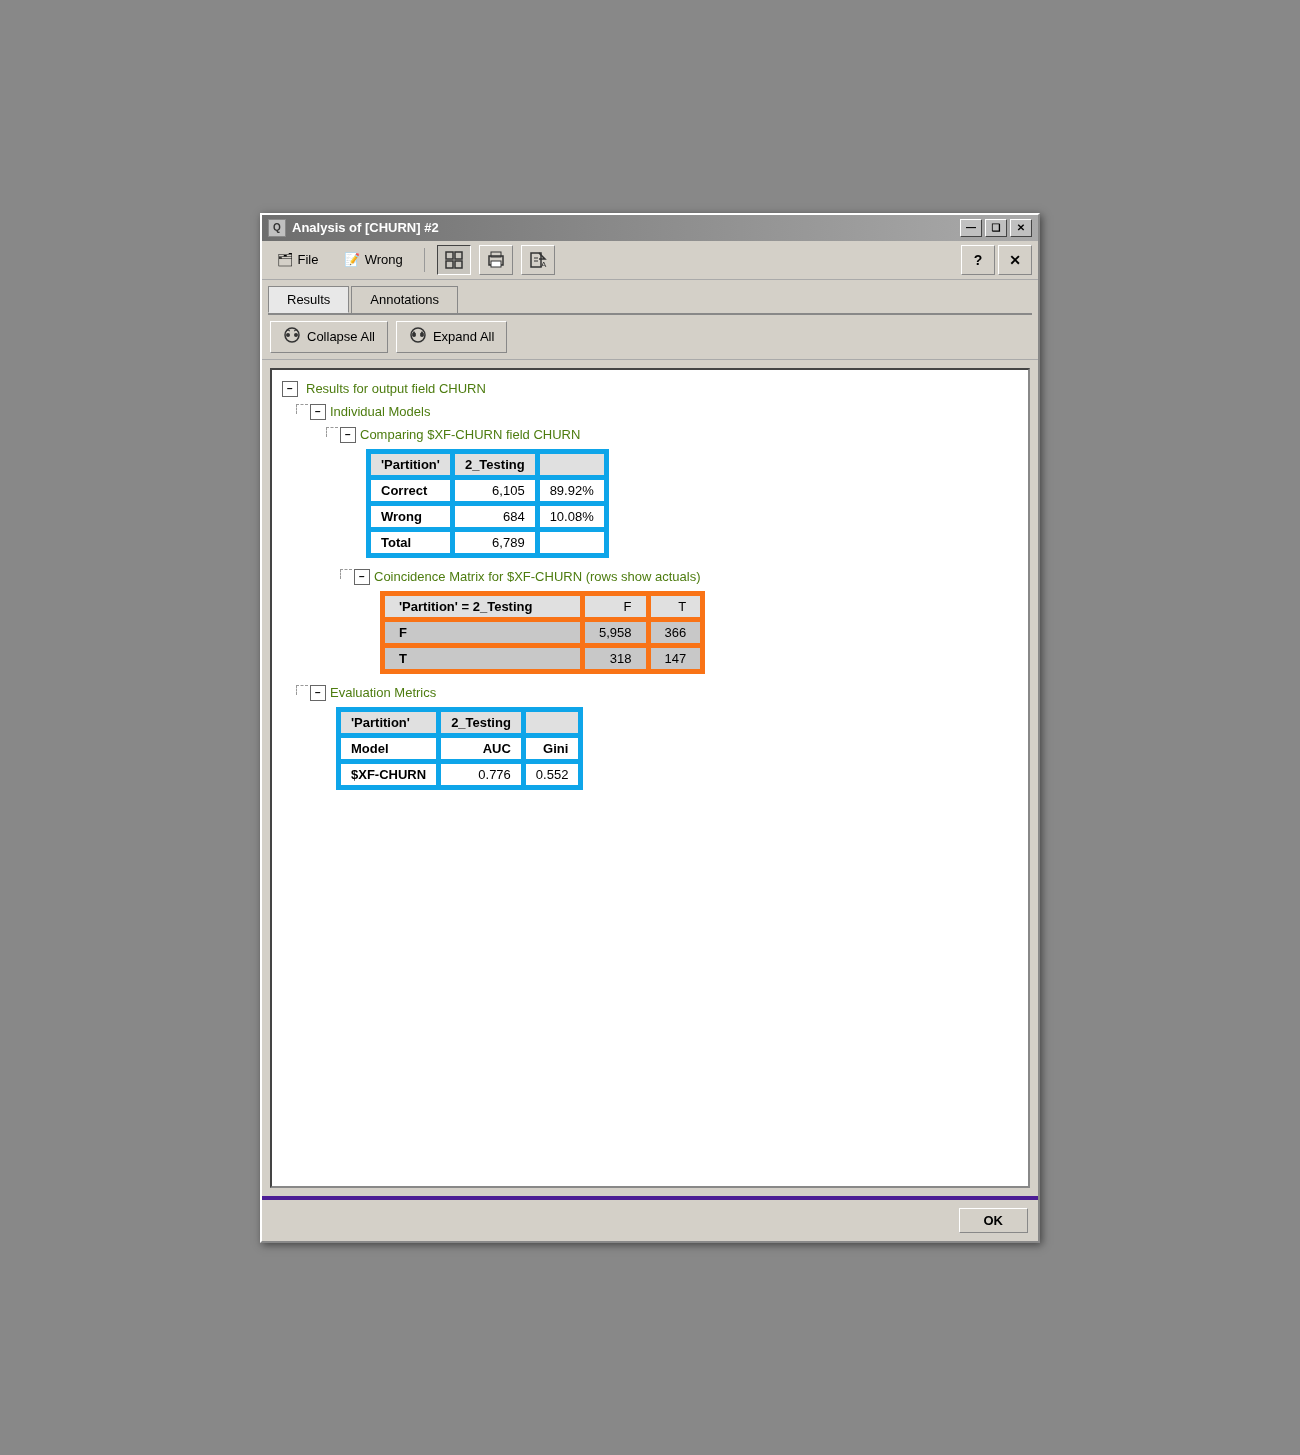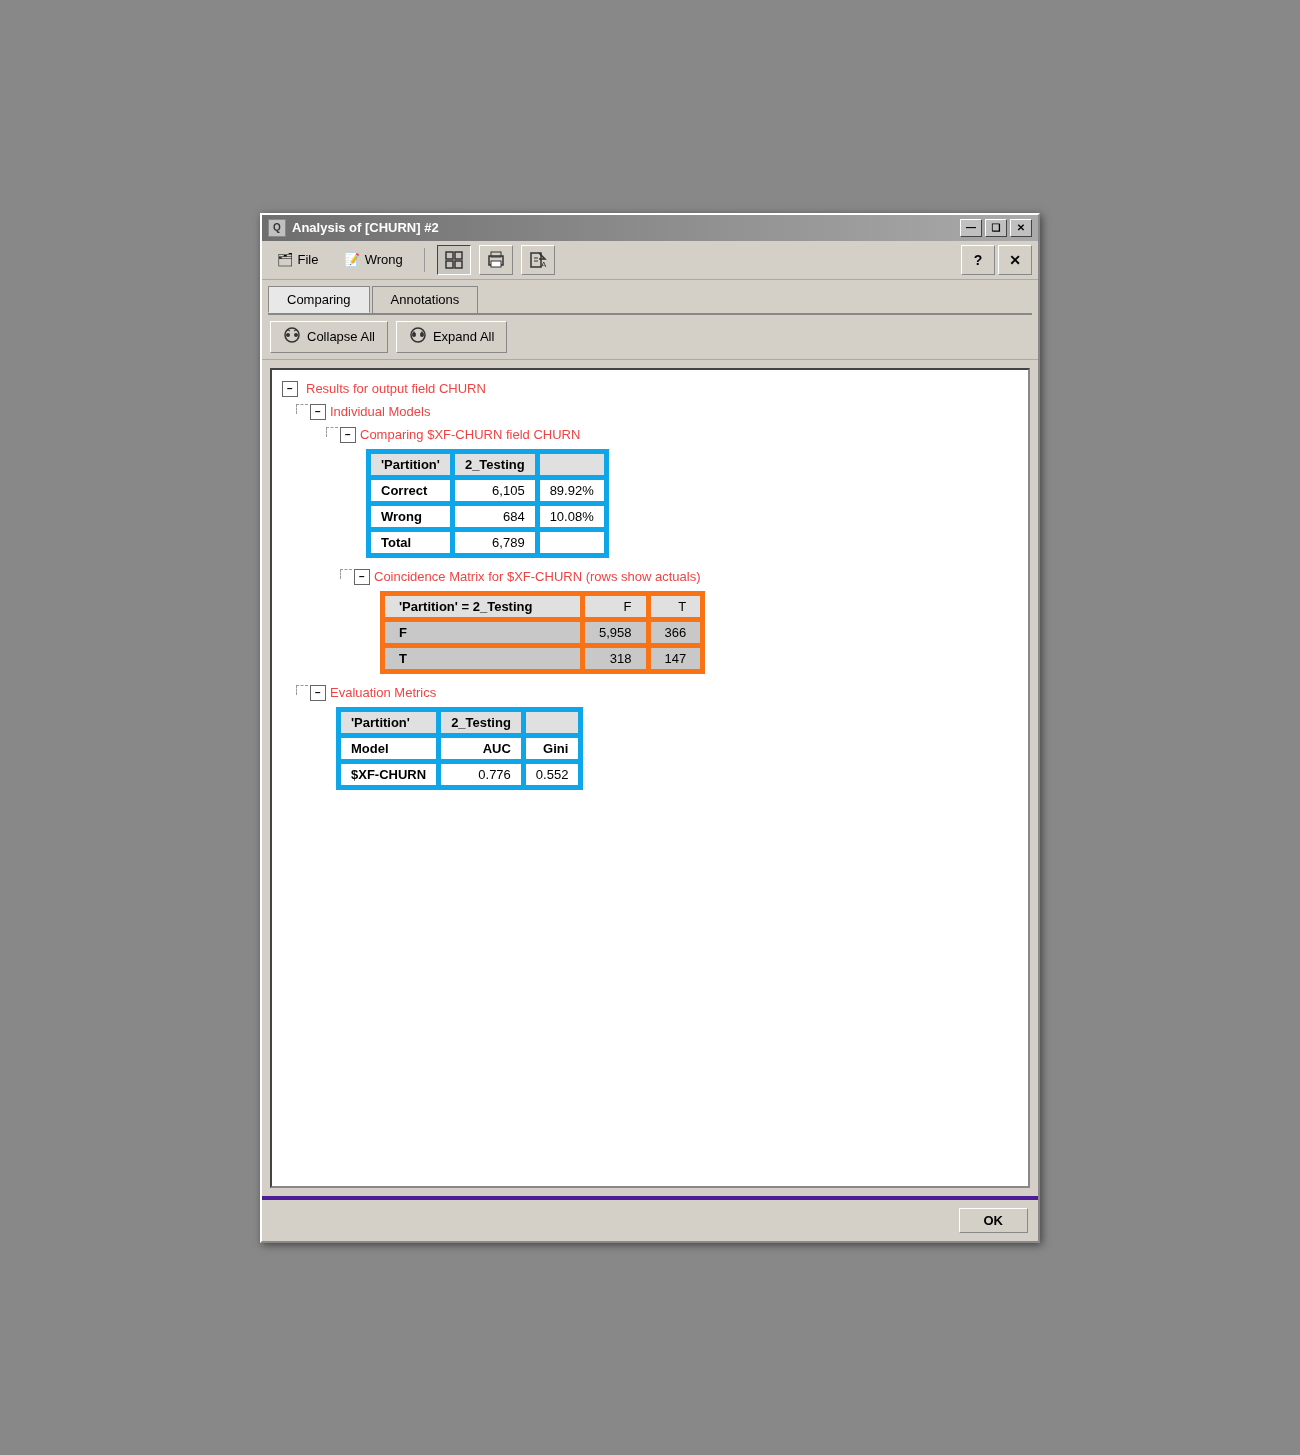--- a/index.html
+++ b/index.html
@@ -213,21 +213,21 @@
       align-items: center;
       justify-content: center;
       font-size: 10px;
       font-weight: bold;
       cursor: pointer;
       flex-shrink: 0;
       margin-top: 1px;
     }
     .tree-label {
       font-size: 13px;
-      color: #ef4444;
+      color: #4d7c0f;
       margin-left: 4px;
       white-space: nowrap;
     }
     .data-table {
       border-collapse: collapse;
       margin-left: 8px;
       margin-top: 4px;
       margin-bottom: 6px;
       font-size: 13px;
     }
@@ -345,21 +345,21 @@
       </svg>
     </div>
     <div class="toolbar-right">
       <div class="help-btn">?</div>
       <div class="close-btn-menu">✕</div>
     </div>
   </div>
 
   <div class="tabs-bar">
     <div class="tab active">
-      <span>Comparing</span>
+      <span>Results</span>
     </div>
     <div class="tab">
       <span>Annotations</span>
     </div>
   </div>
   <div class="tab-underline"></div>
 
   <div class="action-bar">
     <button class="action-btn">
       <span class="action-btn-icon">

